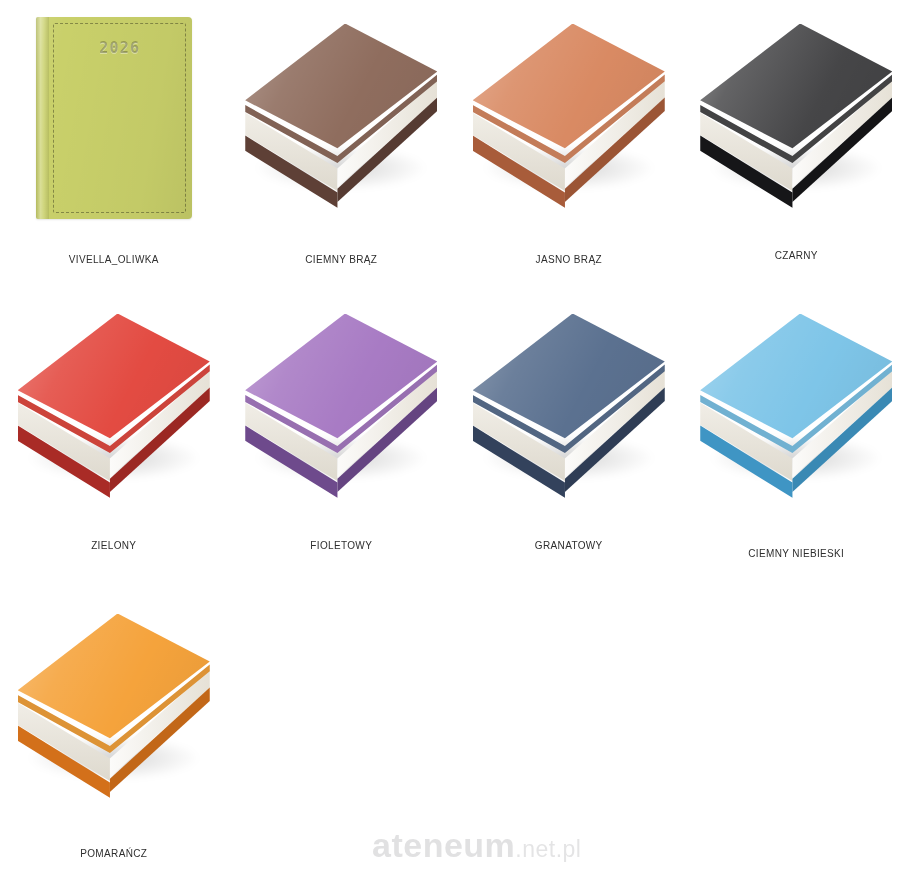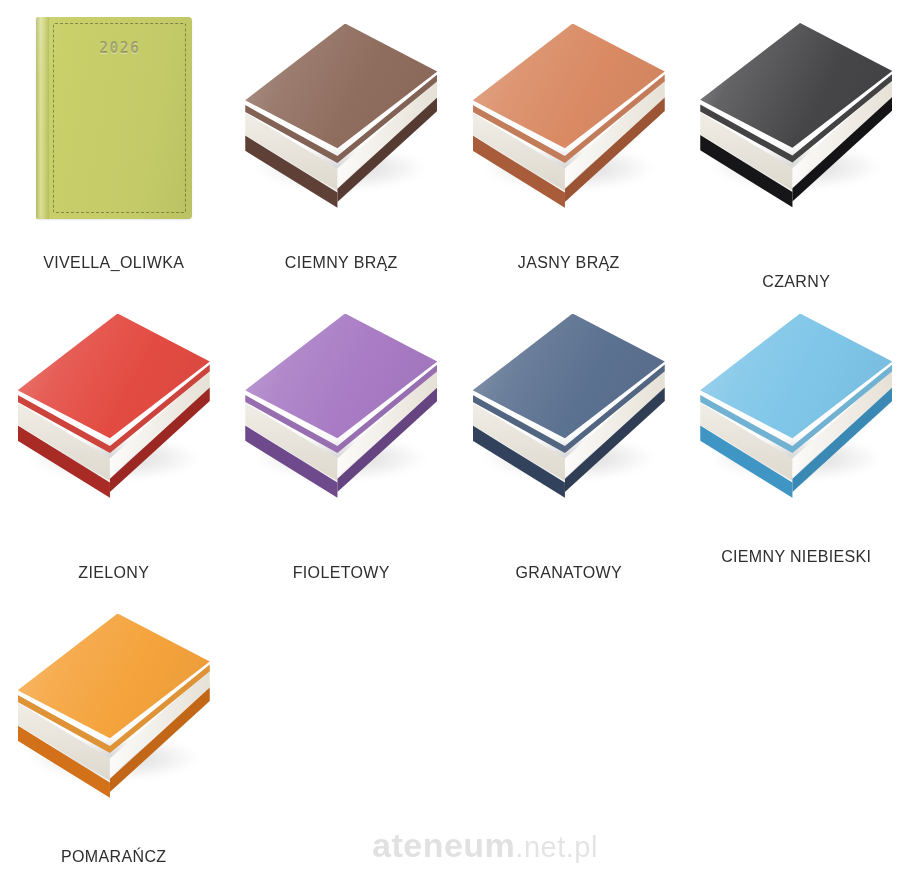--- a/index.html
+++ b/index.html
@@ -35,29 +35,29 @@
 
   .thumb {
     position: relative;
     width: 227.5px;
     height: 235px;
     display: flex;
     align-items: center;
     justify-content: center;
   }
   .variant-label {
-    font-size: 16px;
+    font-size: 10px;
     letter-spacing: 0.35px;
     line-height: 1;
     text-align: center;
     color: #2e2e2e;
     white-space: nowrap;
   }
   .row1 .variant-label { margin-top: 20px; }
-  .row2 .variant-label { margin-top: 40px; }
+  .row2 .variant-label { margin-top: 16px; }
   .row3 .variant-label { margin-top: 24px; }
 
   
   .book-portrait {
     position: relative;
     width: 156px;
     height: 202px;
   }
   .bp-cover {
     position: absolute;
@@ -200,21 +200,21 @@
     left: 372px;
     top: 826px;
     font-size: 34px;
     letter-spacing: 0.5px;
     color: rgba(120,120,125,0.22);
     white-space: nowrap;
     pointer-events: none;
     user-select: none;
   }
   .watermark .wm-main { font-weight: bold; }
-  .watermark .wm-tld { font-size: 29px; color: rgba(120,120,125,0.20); }
+  .watermark .wm-tld { font-size: 23px; color: rgba(120,120,125,0.20); }
 </style>
 </head>
 <body>
 
 <div class="variant-grid">
 
   <div class="variant-cell row1" data-variant="vivella_oliwka">
     <div class="thumb">
       <div class="book-portrait" id="bk0" style="--c: #c9d06a; --cd: #a9b04a;">
         <div class="bp-cover"></div>
@@ -249,21 +249,21 @@
         <div class="iso-shadow"></div>
         <div class="iso-front"></div>
         <div class="iso-right"></div>
         <div class="iso-front-edge"></div>
         <div class="iso-right-edge"></div>
         <div class="iso-lip"></div>
         <div class="iso-top"></div>
         <div class="iso-seam"></div>
       </div>
     </div>
-    <div class="variant-label">JASNY BRĄZ</div>
+    <div class="variant-label">JASNO BRĄZ</div>
   </div>
 
   <div class="variant-cell row2" data-variant="czarny">
     <div class="thumb">
       <div class="book-iso" id="bk4" style="--c: #4a4a4c; --cd: #161618;">
         <div class="iso-shadow"></div>
         <div class="iso-front"></div>
         <div class="iso-right"></div>
         <div class="iso-front-edge"></div>
         <div class="iso-right-edge"></div>

